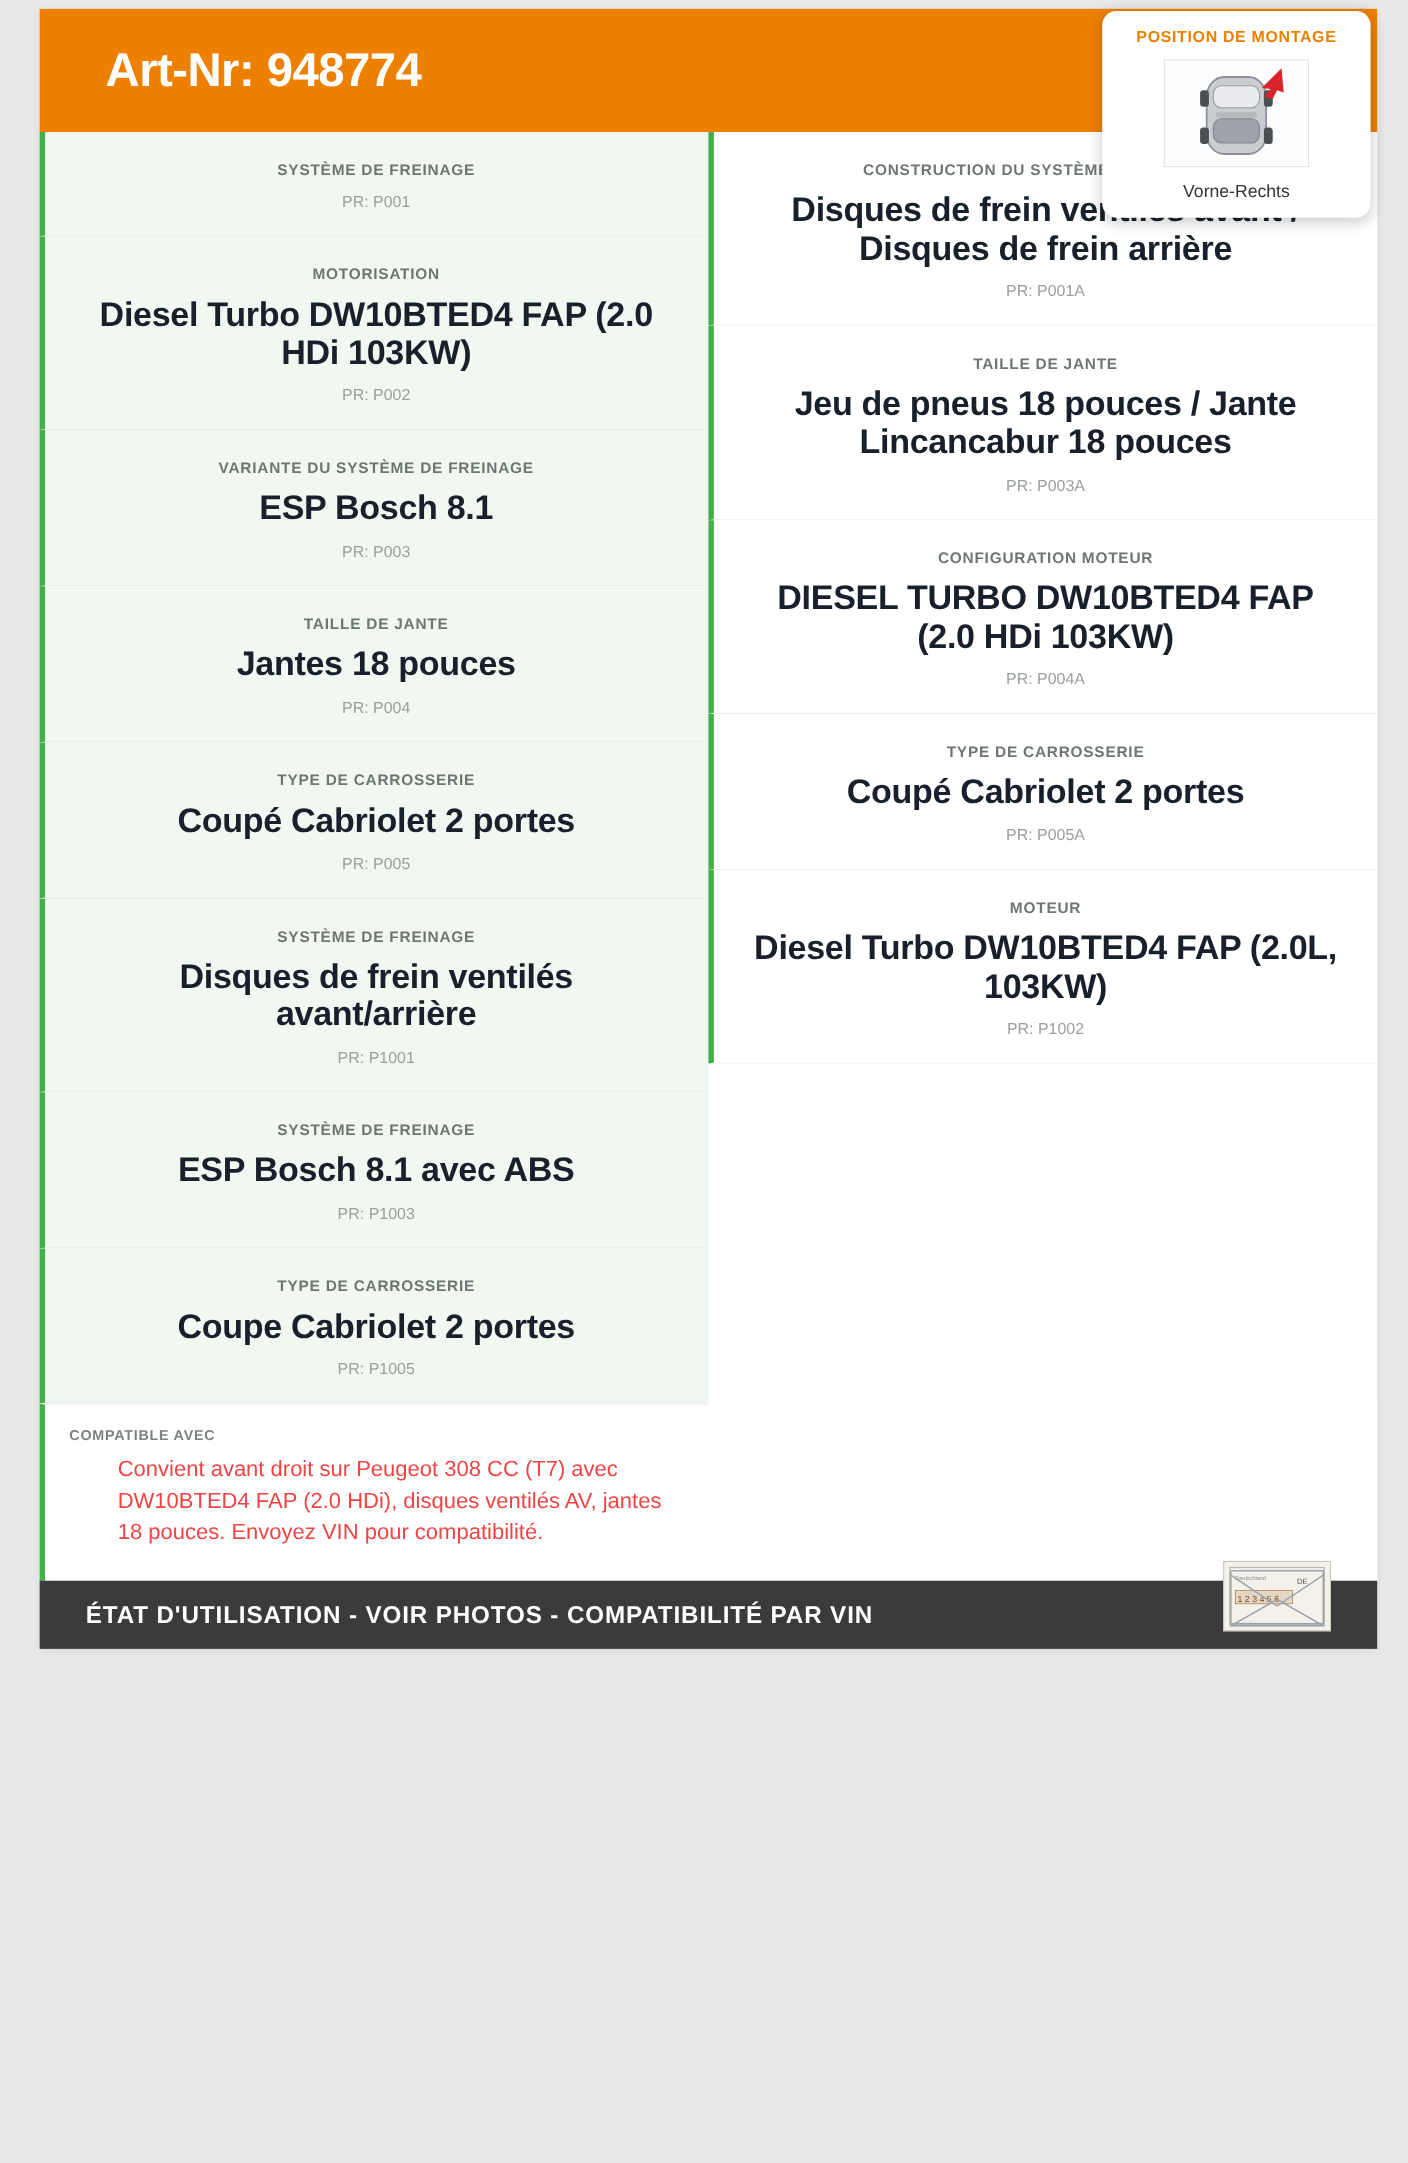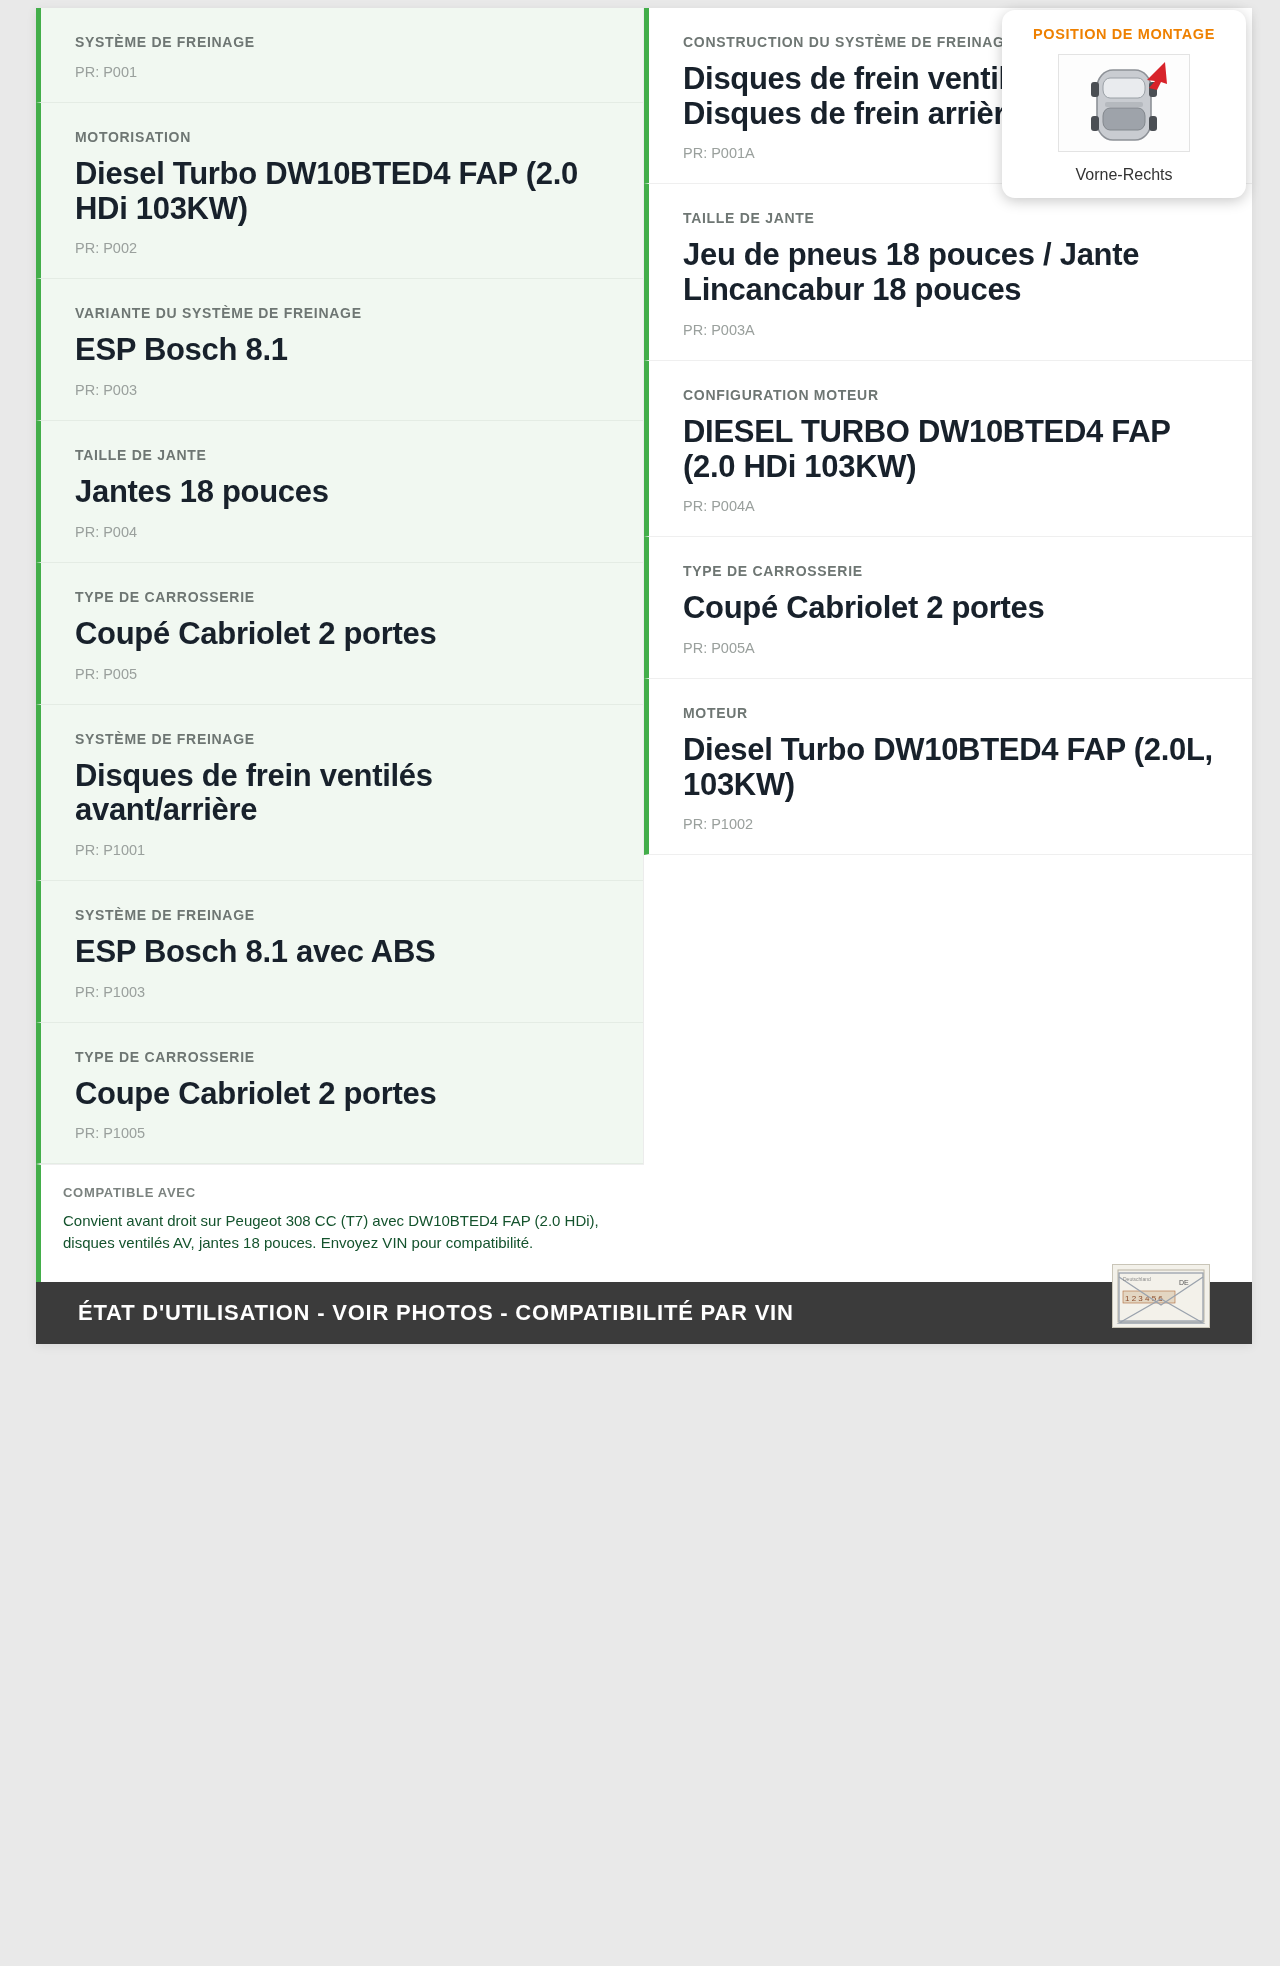--- a/index.html
+++ b/index.html
@@ -78,20 +78,21 @@
     font-size: 16px;
     color: #333333;
   }
   
   .car-svg { position:absolute; left:50%; top:50%; transform: translate(-50%,-50%); }
   
   .grid {
     display: flex;
     width: 100%;
     box-sizing: border-box;
+    text-align: center;
   }
   .col {
     width: 50%;
     box-sizing: border-box;
   }
   .col-left { border-right: 1px solid #ececec; }
   .spec {
     border-left: 5px solid #43ae4a;
     background: #f1f8f1;
     padding: 26px 34px 22px 34px;
@@ -137,23 +138,24 @@
   .compat-right { width:50%; background:#ffffff; }
   .compat-label {
     font-size: 13px;
     letter-spacing: 0.7px;
     color: #7b827f;
     font-weight: bold;
     text-transform: uppercase;
     margin-bottom: 10px;
   }
   .compat-text {
-    font-size: 15px;
+    font-size: 20px;
     line-height: 1.42;
-    color: #14532d;
+    color: #ef4444;
+    margin-left: 44px;
   }
   
   .footer {
     background: #3b3b3b;
     height: 62px;
     display: flex;
     align-items: center;
     padding-left: 42px;
     position: relative;
     box-sizing: border-box;
@@ -174,20 +176,23 @@
     border: 1px solid #c9c5b8;
     overflow: hidden;
   }
 </style>
 </head>
 <body>
 
 <div class="page">
   <div class="sheet">
 
+    <div class="header">
+      <div class="header-title">Art-Nr: 948774</div>
+    </div>
 
     <div class="grid">
 
       <div class="col col-left">
 
         <div class="spec">
           <div class="spec-label">SYSTÈME DE FREINAGE</div>
           <div class="spec-pr">PR: P001</div>
         </div>
 

